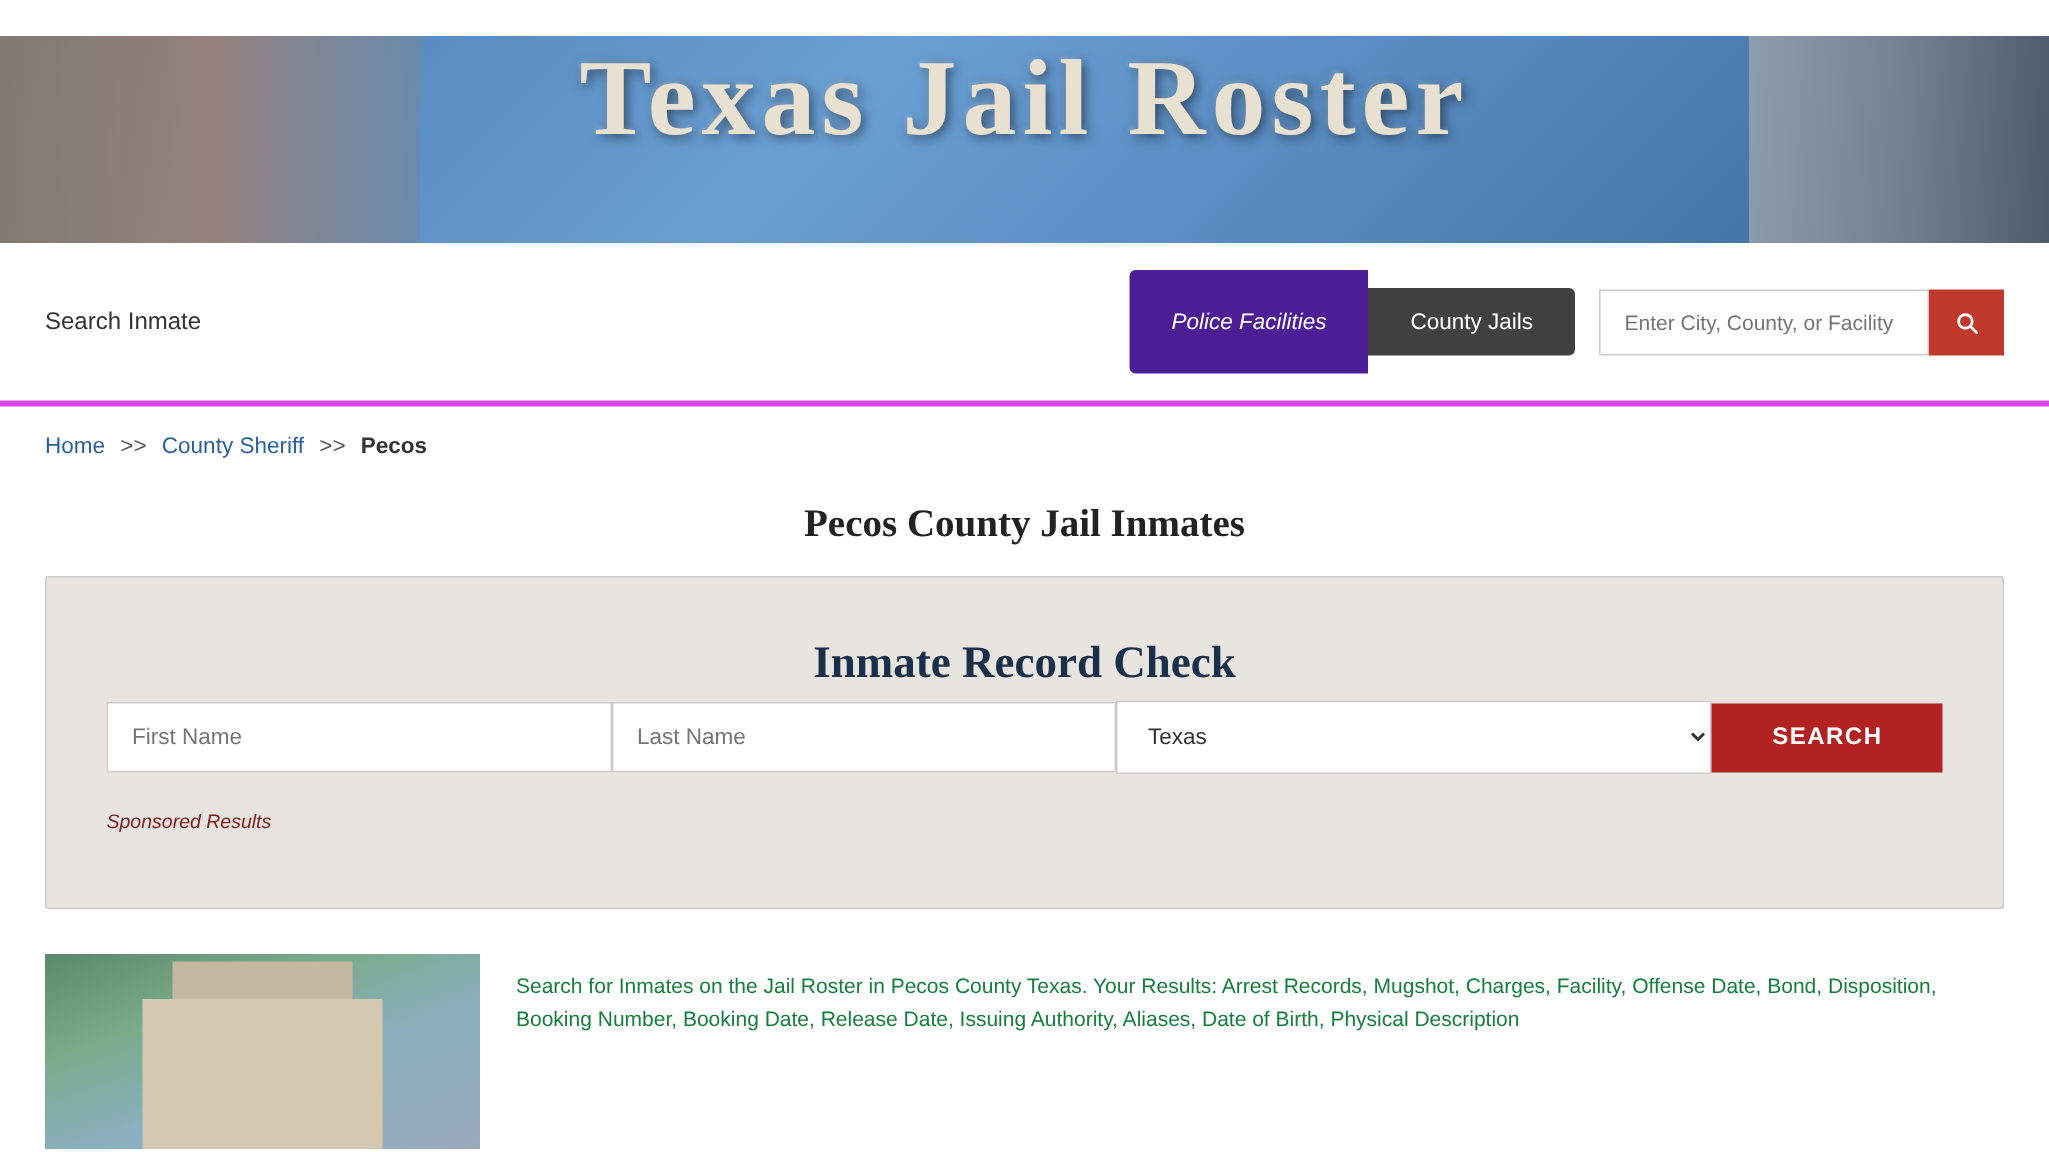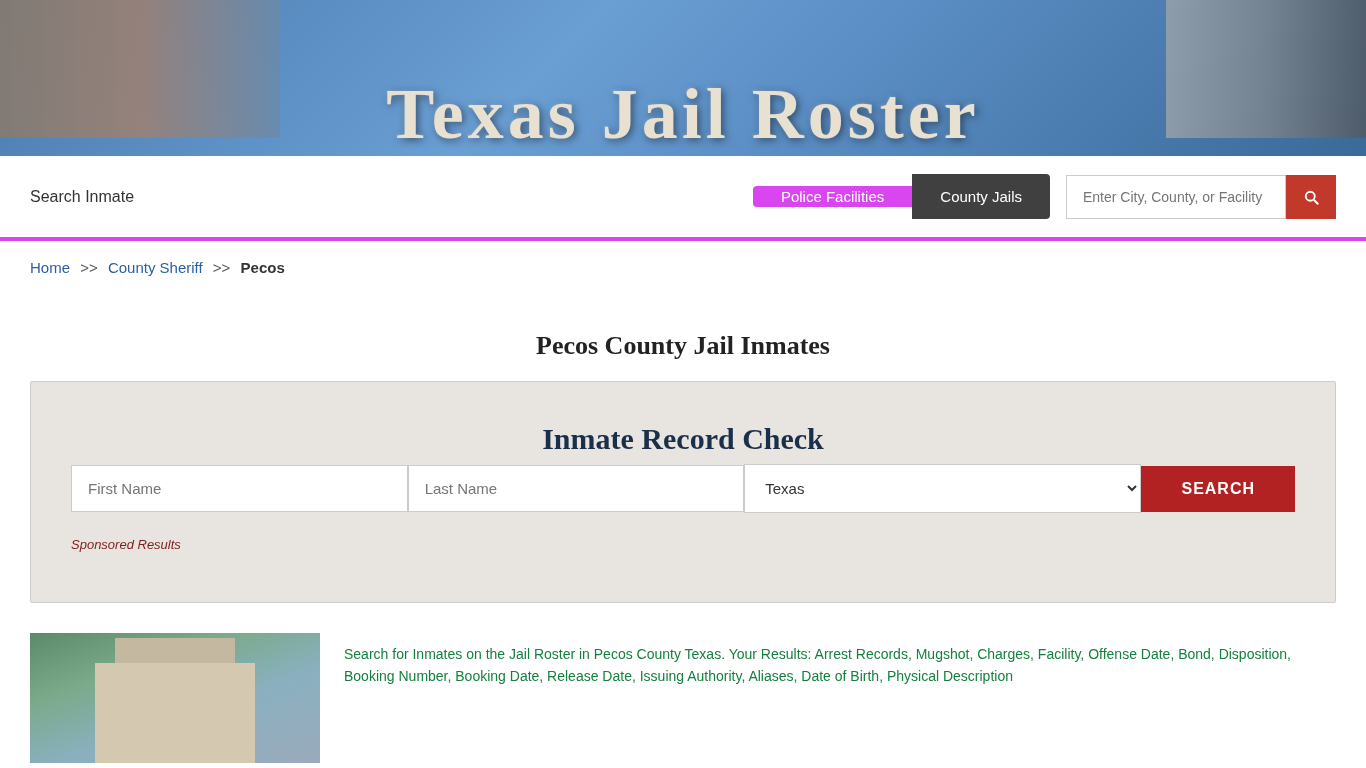--- a/index.html
+++ b/index.html
@@ -1,27 +1,28 @@
 <!DOCTYPE html>
 <html><head>
   <meta charset="utf-8">
   <style>
     * { margin: 0; padding: 0; box-sizing: border-box; }
     body { font-family: Georgia, 'Times New Roman', serif; background: #fff; width: 1366px; min-height: 768px; overflow-x: hidden; }
 
     
     .header-banner {
       width: 1366px;
-      height: 156px;
+      height: 138px;
       background: linear-gradient(135deg, #4a7aad 0%, #6a9fd4 40%, #5b8ec4 60%, #3a6a9a 100%);
       position: relative;
       overflow: hidden;
       display: flex;
-      align-items: flex-end;
+      align-items: flex-start;
       justify-content: center;
+      margin-top: 24px;
     }
     .header-banner .capitol-left {
       position: absolute;
       left: 0;
       top: 0;
       width: 280px;
       height: 138px;
       background: linear-gradient(to right, #8a7a6a, #a08070, #6a8aaa);
       opacity: 0.85;
     }
@@ -58,28 +59,29 @@
       color: #333;
       font-family: Arial, sans-serif;
       flex: 1;
     }
     .nav-bar .nav-buttons {
       display: flex;
       align-items: center;
       gap: 0;
     }
     .nav-bar .btn-police {
-      background: #d946ef;
+      background: #4c1d95;
       color: #fff;
       border: none;
-      padding: 2px 28px;
+      padding: 26px 28px;
       font-size: 15px;
       font-family: Arial, sans-serif;
       cursor: pointer;
       border-radius: 4px 0 0 4px;
+      font-style: italic;
     }
     .nav-bar .btn-county {
       background: #404040;
       color: #fff;
       border: none;
       padding: 14px 28px;
       font-size: 15px;
       font-family: Arial, sans-serif;
       cursor: pointer;
       border-radius: 0 4px 4px 0;
@@ -136,21 +138,20 @@
     
     .page-title-wrap {
       text-align: center;
       padding: 10px 0 20px;
     }
     .page-title-wrap h1 {
       font-size: 26px;
       font-weight: bold;
       color: #222;
       font-family: Georgia, serif;
-      margin-top: 27px;
     }
 
     
     .inmate-check-box {
       margin: 0 30px 30px;
       background: #e8e4df;
       border: 1px solid #ccc;
       border-radius: 2px;
       padding: 40px 40px 50px;
     }

